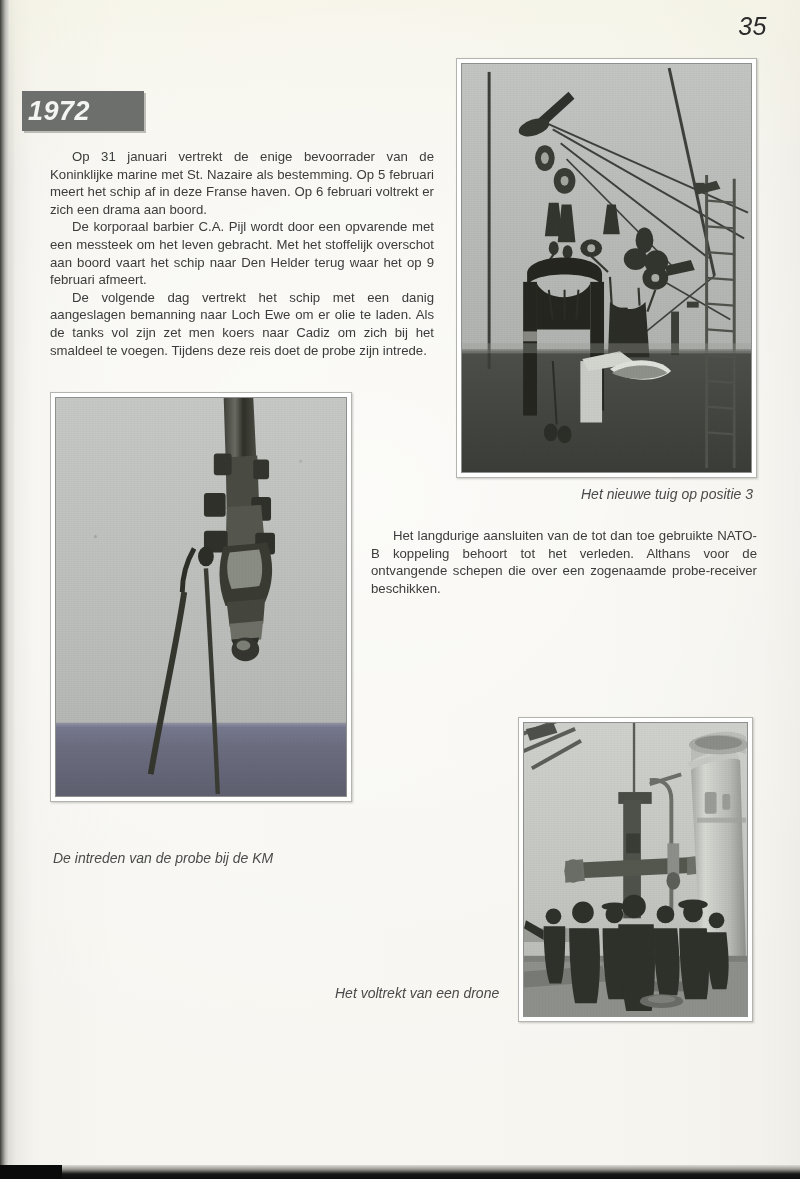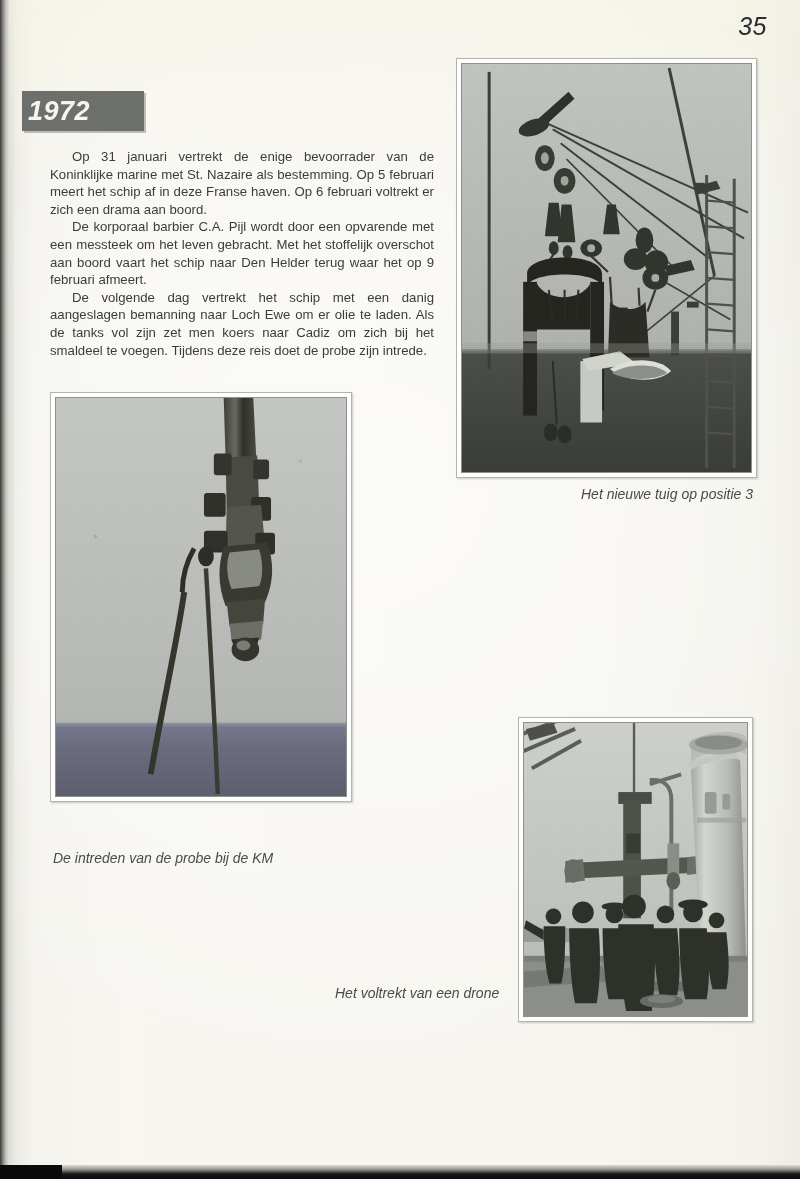--- a/index.html
+++ b/index.html
@@ -168,20 +168,21 @@
     <span class="year-text">1972</span>
   </div>
 
   <div class="body-text block-a">
     <p>Op 31 januari vertrekt de enige bevoorrader van de Koninklijke marine met St. Nazaire als bestemming. Op 5 februari meert het schip af in deze Franse haven. Op 6 februari voltrekt er zich een drama aan boord.</p>
     <p>De korporaal barbier C.A. Pijl wordt door een opvarende met een messteek om het leven gebracht. Met het stoffelijk overschot aan boord vaart het schip naar Den Helder terug waar het op 9 februari afmeert.</p>
     <p>De volgende dag vertrekt het schip met een danig aangeslagen bemanning naar Loch Ewe om er olie te laden. Als de tanks vol zijn zet men koers naar Cadiz om zich bij het smaldeel te voegen. Tijdens deze reis doet de probe zijn intrede.</p>
   </div>
 
   <div class="body-text block-b">
+    <p>Het langdurige aansluiten van de tot dan toe gebruikte NATO-B koppeling behoort tot het verleden. Althans voor de ontvangende schepen die over een zogenaamde probe-receiver beschikken.</p>
   </div>
 
 
   <div class="photo" id="photo-rigging">
     <div class="plate">
       <svg class="scene" viewBox="0 0 293 412" preserveAspectRatio="none">
         <defs>
           <linearGradient id="skyA" x1="0" y1="0" x2="0" y2="1">
             <stop offset="0%" stop-color="#c2c5c1"></stop>
             <stop offset="55%" stop-color="#b4b7b3"></stop>

